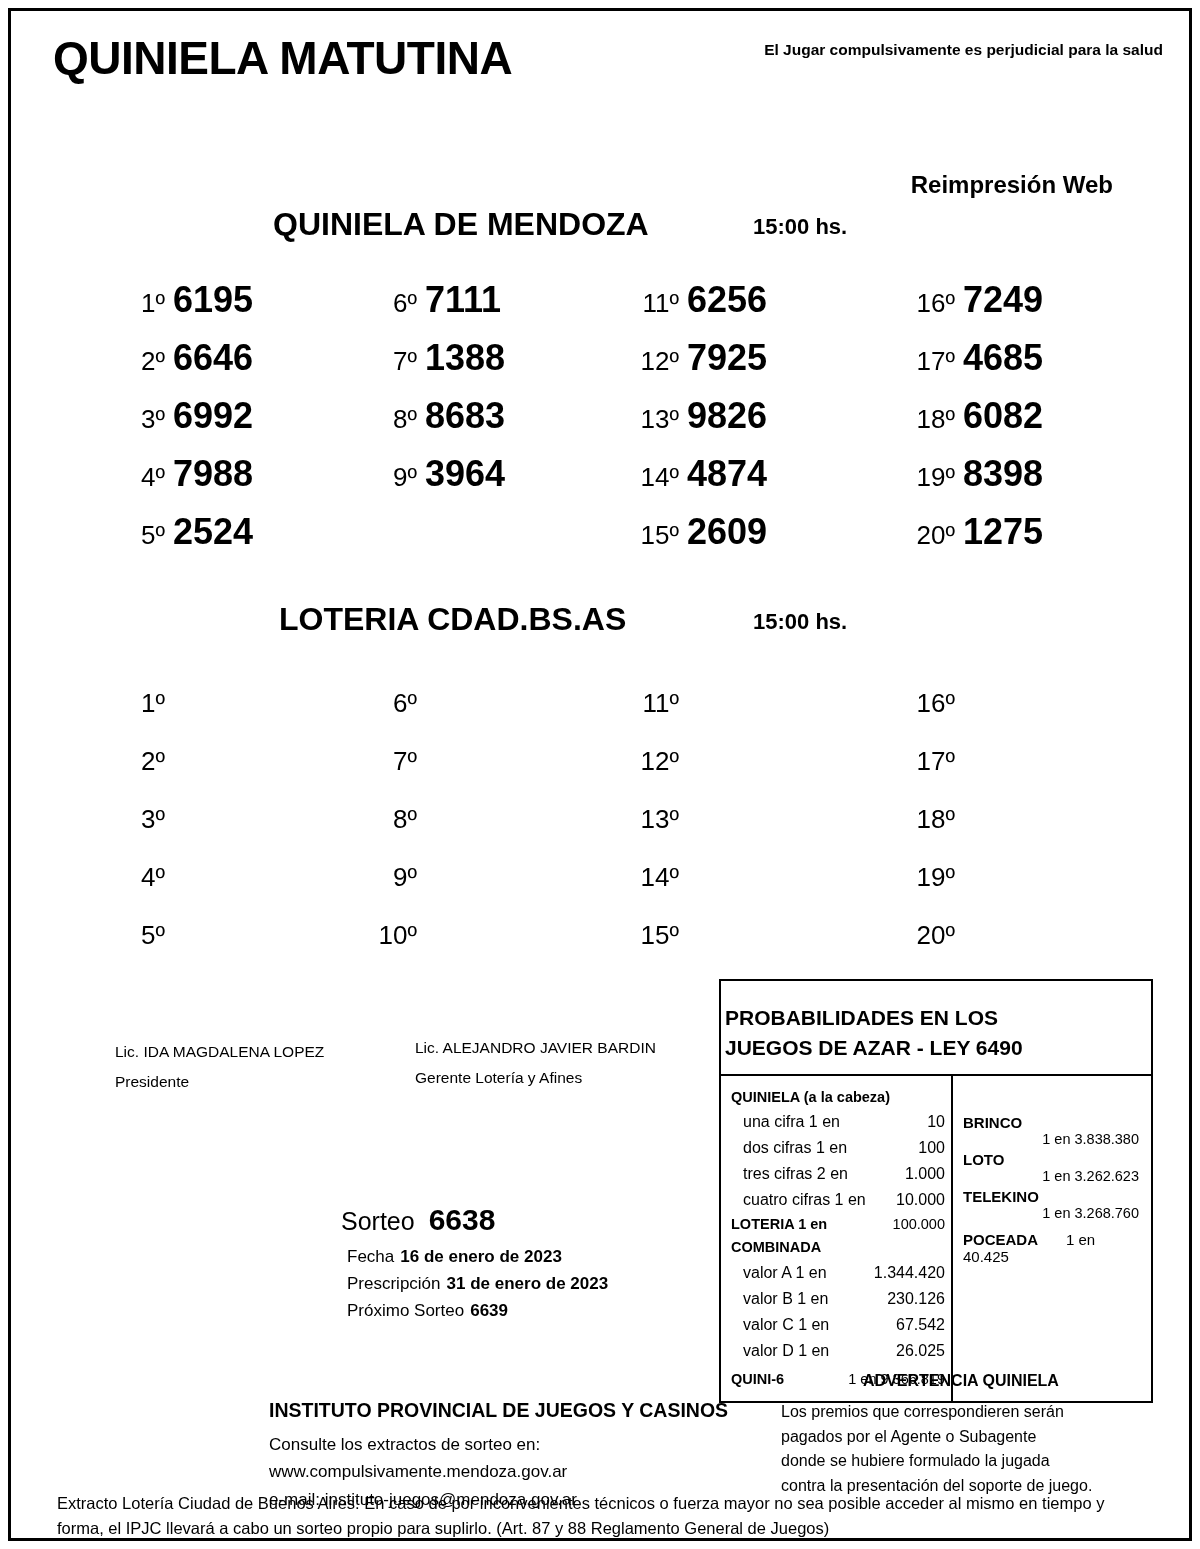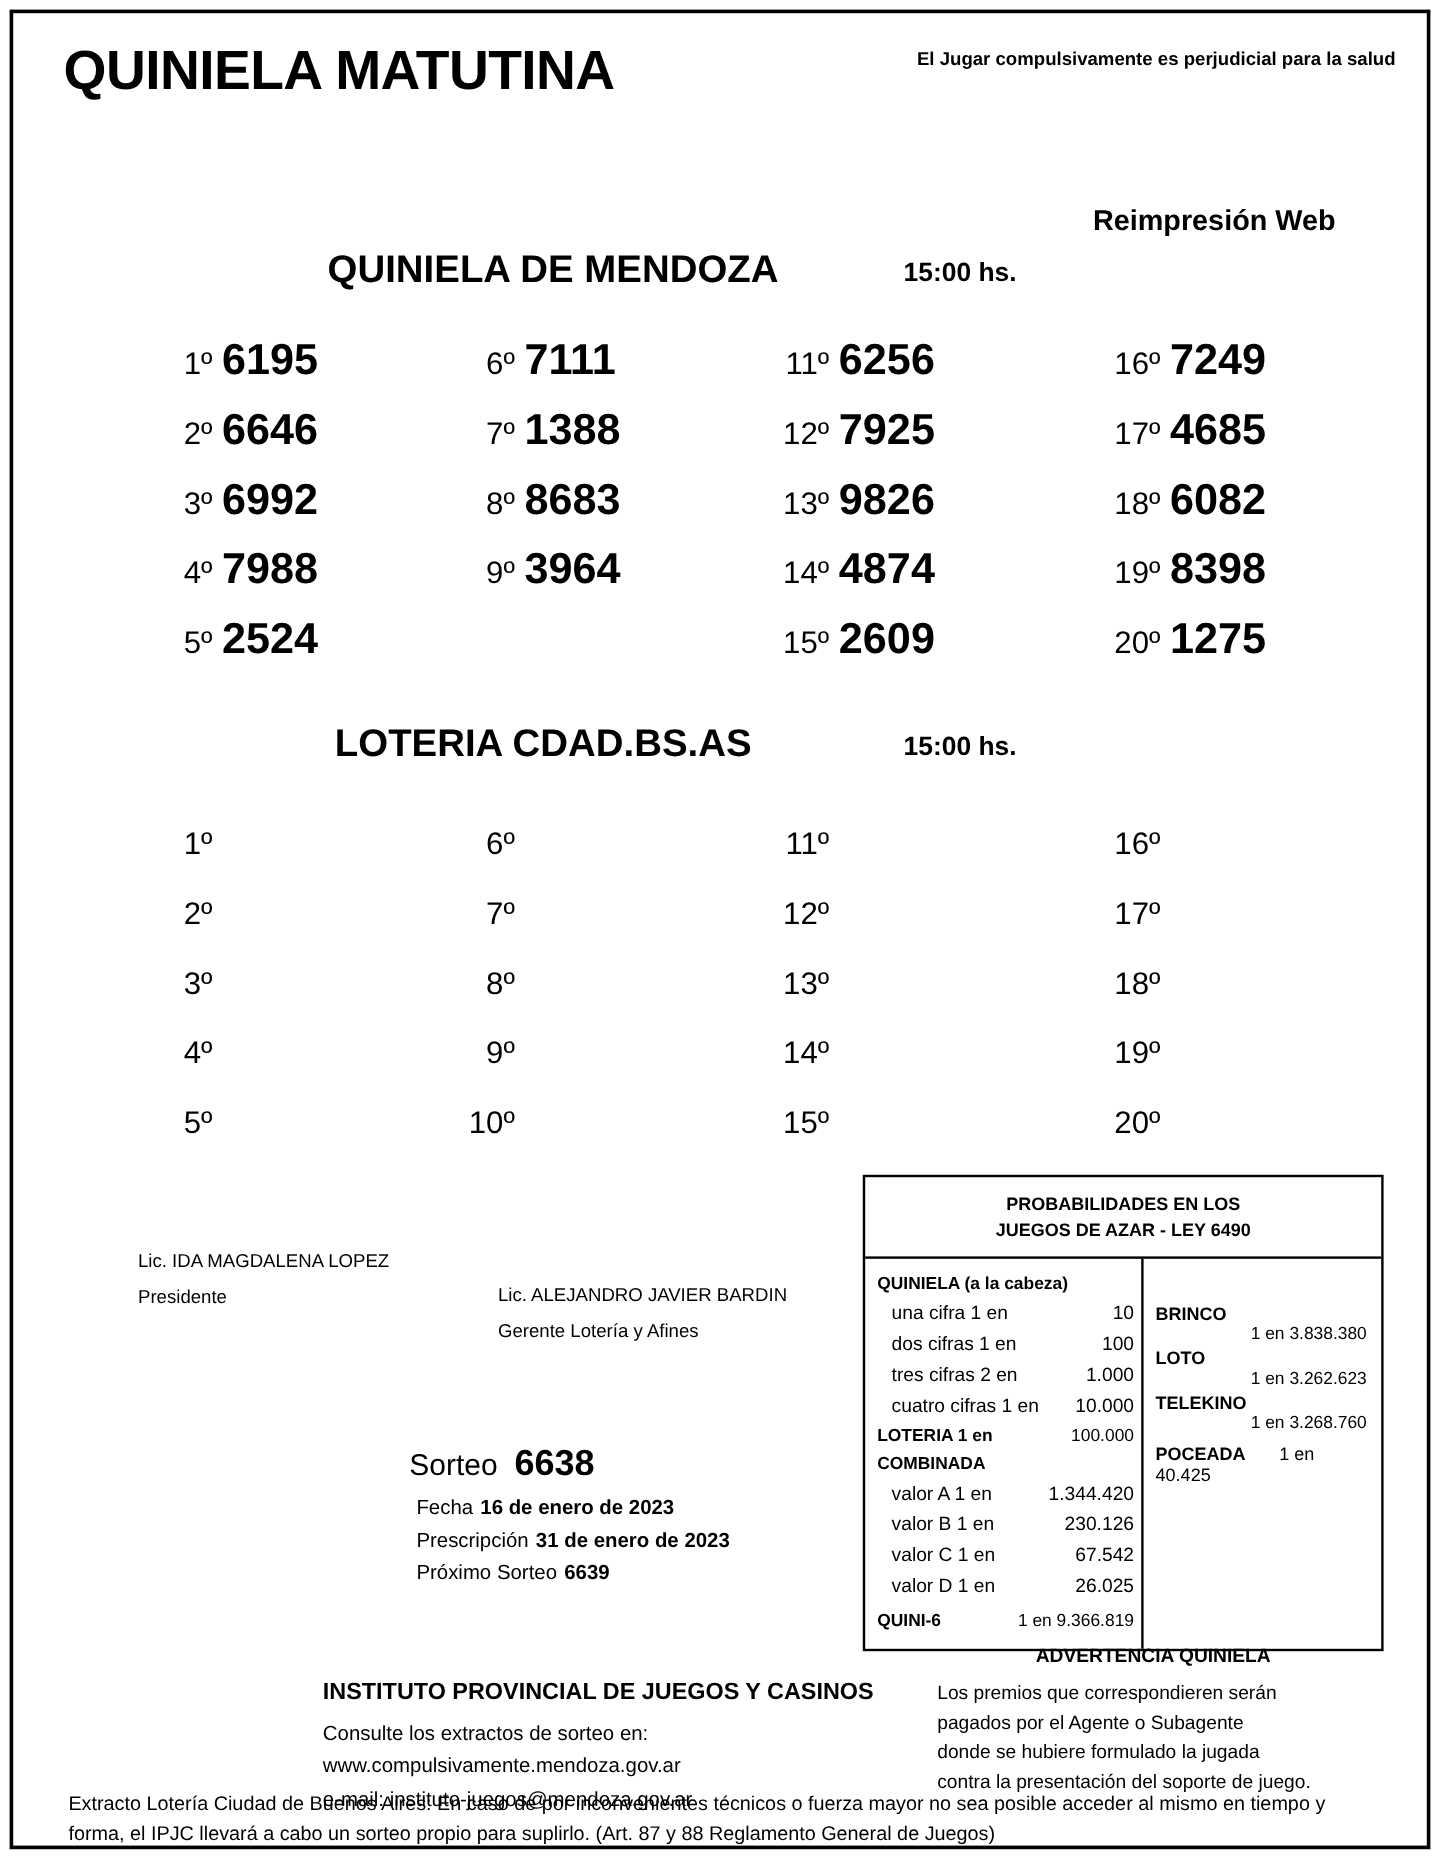--- a/index.html
+++ b/index.html
@@ -76,21 +76,21 @@
     position: absolute;
     right: 76px;
     top: 160px;
     font-size: 24px;
     font-weight: bold;
     white-space: nowrap;
   }
 
   .grid {
     position: absolute;
-    left: 12px;
+    left: 0;
     width: 100%;
   }
   .col {
     position: absolute;
     top: 0;
   }
   .entry {
     position: relative;
     height: 58px;
     white-space: nowrap;
@@ -149,24 +149,23 @@
   
   .prob-box {
     position: absolute;
     left: 708px;
     top: 968px;
     width: 434px;
     border: 2px solid #000;
     box-sizing: border-box;
   }
   .prob-title {
-    text-align: center;
-    font-size: 15px;
-    font-weight: bold;
-    padding: 12px 4px 10px 4px;
+    font-size: 21px;
+    font-weight: bold;
+    padding: 22px 4px 10px 4px;
     line-height: 1.45;
     border-bottom: 2px solid #000;
   }
   .prob-body {
     display: flex;
   }
   .prob-left {
     width: 232px;
     border-right: 2px solid #000;
     box-sizing: border-box;
@@ -334,21 +333,21 @@
           <div class="entry"><span class="ord" style="width: 56px;">18º</span><span class="num"></span></div>
           <div class="entry"><span class="ord" style="width: 56px;">19º</span><span class="num"></span></div>
           <div class="entry"><span class="ord" style="width: 56px;">20º</span><span class="num"></span></div>
         </div>
       </div>
 
     <div class="sig" style="left:104px; top:1032px;">
       <div>Lic. IDA MAGDALENA LOPEZ</div>
       <div class="role">Presidente</div>
     </div>
-    <div class="sig" style="left:404px; top:1060px;">
+    <div class="sig" style="left:404px; top:1028px;">
       <div>Lic. ALEJANDRO JAVIER BARDIN</div>
       <div class="role">Gerente Lotería y Afines</div>
     </div>
 
     <div class="sorteo-wrap">
       <div class="sorteo-line">
         <span>Sorteo</span><span class="big">6638</span>
       </div>
       <div class="info-line" style="margin-left:6px;">
         <span>Fecha</span><b>16 de enero de 2023</b>

